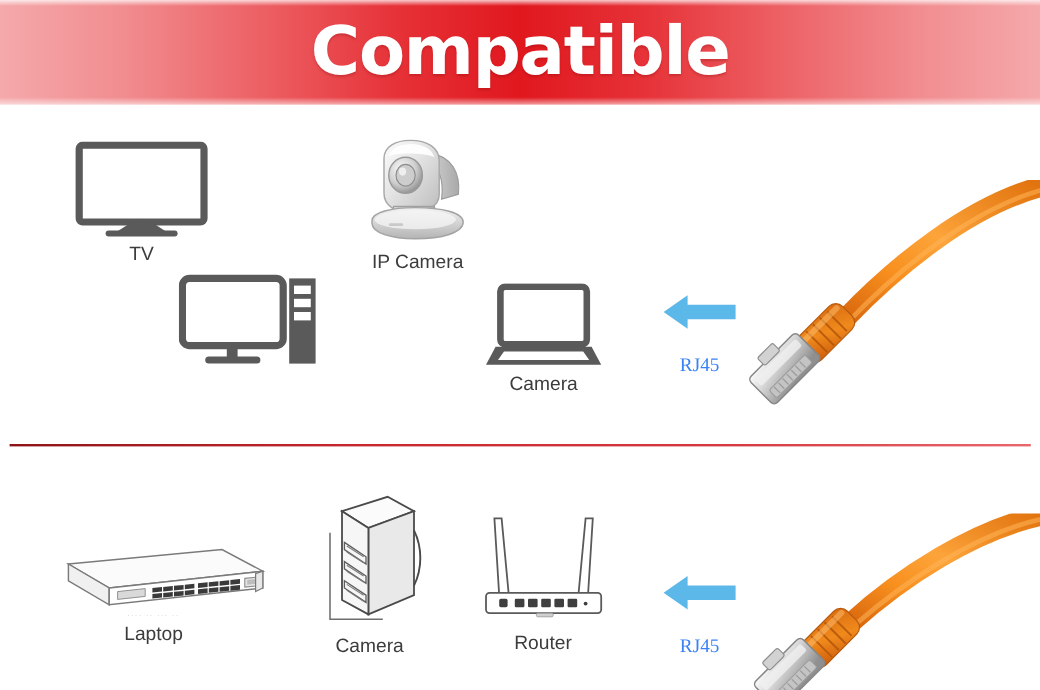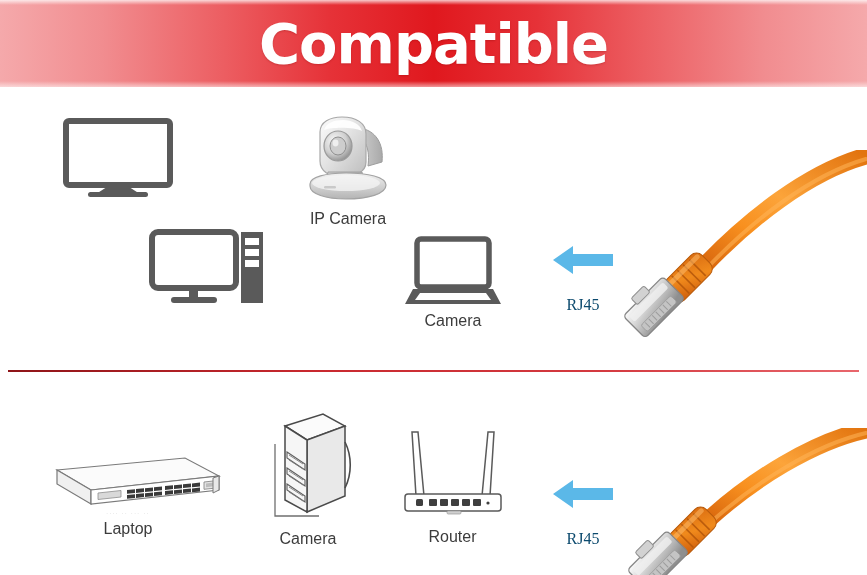--- a/index.html
+++ b/index.html
@@ -80,21 +80,21 @@
   }
   .label {
     font-size: 16px;
     color: #3c3c3c;
     font-family: "Liberation Sans", sans-serif;
     white-space: nowrap;
     margin-top: 4px;
   }
   .label-serif {
     font-size: 16px;
-    color: #0c4a6e;
+    color: #3b82f6;
     font-family: "Liberation Serif", serif;
     white-space: nowrap;
   }
 
   
   #cell-tv        { left: 48px;  top: 118px; width: 140px; }
   #cell-ipcamera  { left: 288px; top: 110px; width: 120px; }
   #cell-desktop   { left: 142px; top: 228px; width: 130px; }
   #cell-laptop    { left: 398px; top: 236px; width: 110px; }
   #cell-rj45-top  { left: 528px; top: 238px; width: 110px; }
@@ -128,20 +128,21 @@
 
 <div class="divider"></div>
 
 <div class="device" id="cell-tv">
   <svg class="art" width="112" height="82" viewBox="0 0 112 82">
     <rect x="4" y="3" width="104" height="64" rx="3" fill="none" stroke="#5a5a5a" stroke-width="6"></rect>
     <rect x="11" y="10" width="90" height="50" fill="#ffffff"></rect>
     <path d="M48 67 l-14 9 h44 l-14 -9 z" fill="#5a5a5a"></path>
     <rect x="26" y="74" width="60" height="5" rx="2.5" fill="#5a5a5a"></rect>
   </svg>
+  <div class="label">TV</div>
 </div>
 
 <div class="device" id="cell-ipcamera">
   <svg class="art" width="104" height="96" viewBox="0 0 104 96">
     <defs>
       <linearGradient id="camBody" x1="0" y1="0" x2="1" y2="1">
         <stop offset="0%" stop-color="#fdfdfd"></stop>
         <stop offset="45%" stop-color="#e3e3e3"></stop>
         <stop offset="100%" stop-color="#bcbcbc"></stop>
       </linearGradient>

